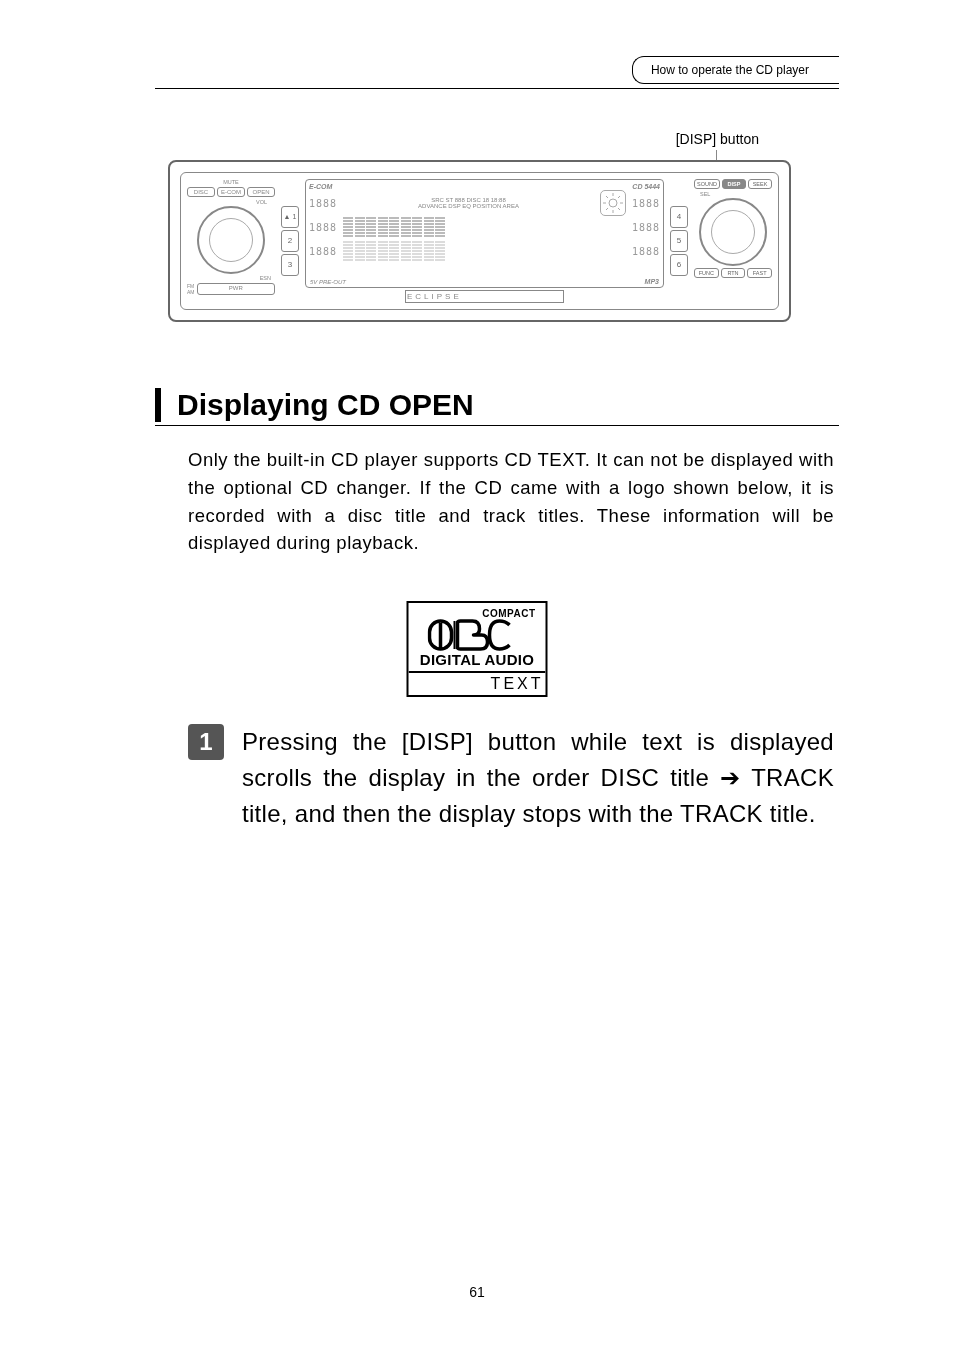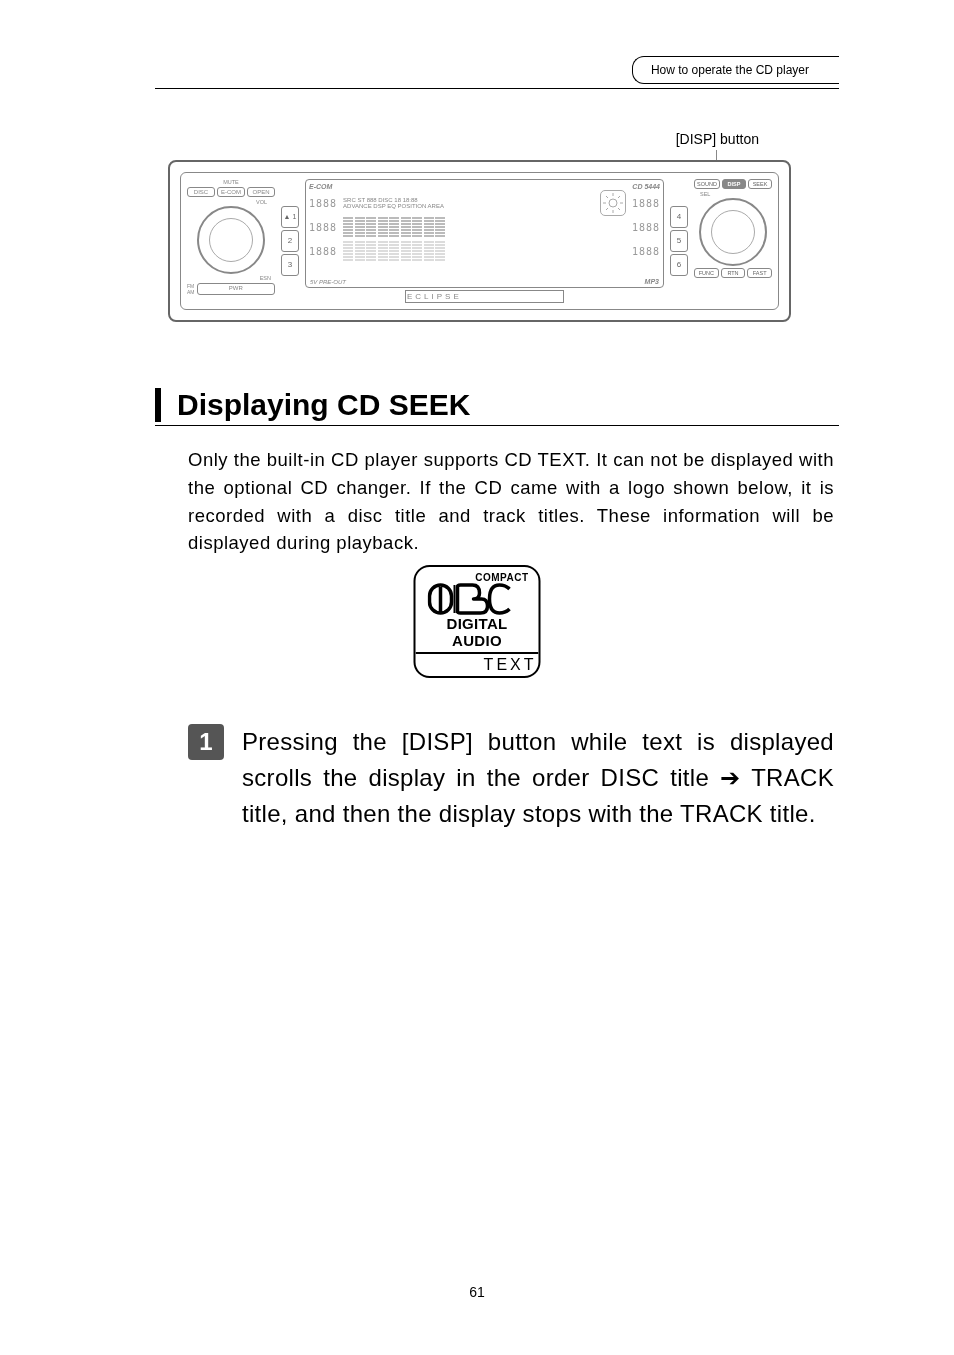--- a/index.html
+++ b/index.html
@@ -124,20 +124,21 @@
       display: flex;
       justify-content: space-between;
       font-style: italic;
       font-weight: bold;
     }
     .lcd-rows {
       display: flex;
       flex-direction: column;
       gap: 2px;
       margin-top: 2px;
+      text-align: center;
     }
     .lcd-row {
       display: flex;
       align-items: center;
       gap: 6px;
       height: 22px;
     }
     .seg {
       font-family: monospace;
       letter-spacing: 1px;
@@ -233,24 +234,25 @@
     }
     .logo-box {
       position: absolute;
       top: 565px;
       left: 50%;
       transform: translateX(-50%);
       text-align: center;
     }
     .cd-logo {
       border: 2px solid #000;
-      border-radius: 16px;
+      border-radius: 0;
       padding: 0;
-      width: 127px;
+      width: 141px;
       overflow: hidden;
+      margin-top: 36px;
     }
     .cd-logo-top {
       padding: 5px 8px 3px;
       text-align: center;
     }
     .compact-text {
       font-size: 10px;
       font-weight: 900;
       letter-spacing: 0.5px;
       text-align: right;
@@ -466,21 +468,21 @@
         <div class="right-small-btn">FUNC</div>
         <div class="right-small-btn">RTN</div>
         <div class="right-small-btn">FAST</div>
       </div>
     </div>
 
   </div>
 </div>
 
 <div class="section-title-wrap">
-  <div class="title-bar">Displaying CD SEEK</div>
+  <div class="title-bar">Displaying CD OPEN</div>
   <div class="title-underline"></div>
 </div>
 
 <div class="body-text">Only the built-in CD player supports CD TEXT. It can not be displayed with the optional CD changer. If the CD came with a logo shown below, it is recorded with a disc title and track titles. These information will be displayed during playback.</div>
 
 <div class="logo-box">
   <div class="cd-logo">
     <div class="cd-logo-top">
       <div class="compact-text">COMPACT</div>
       <svg class="disc-svg" viewBox="0 0 100 32">

